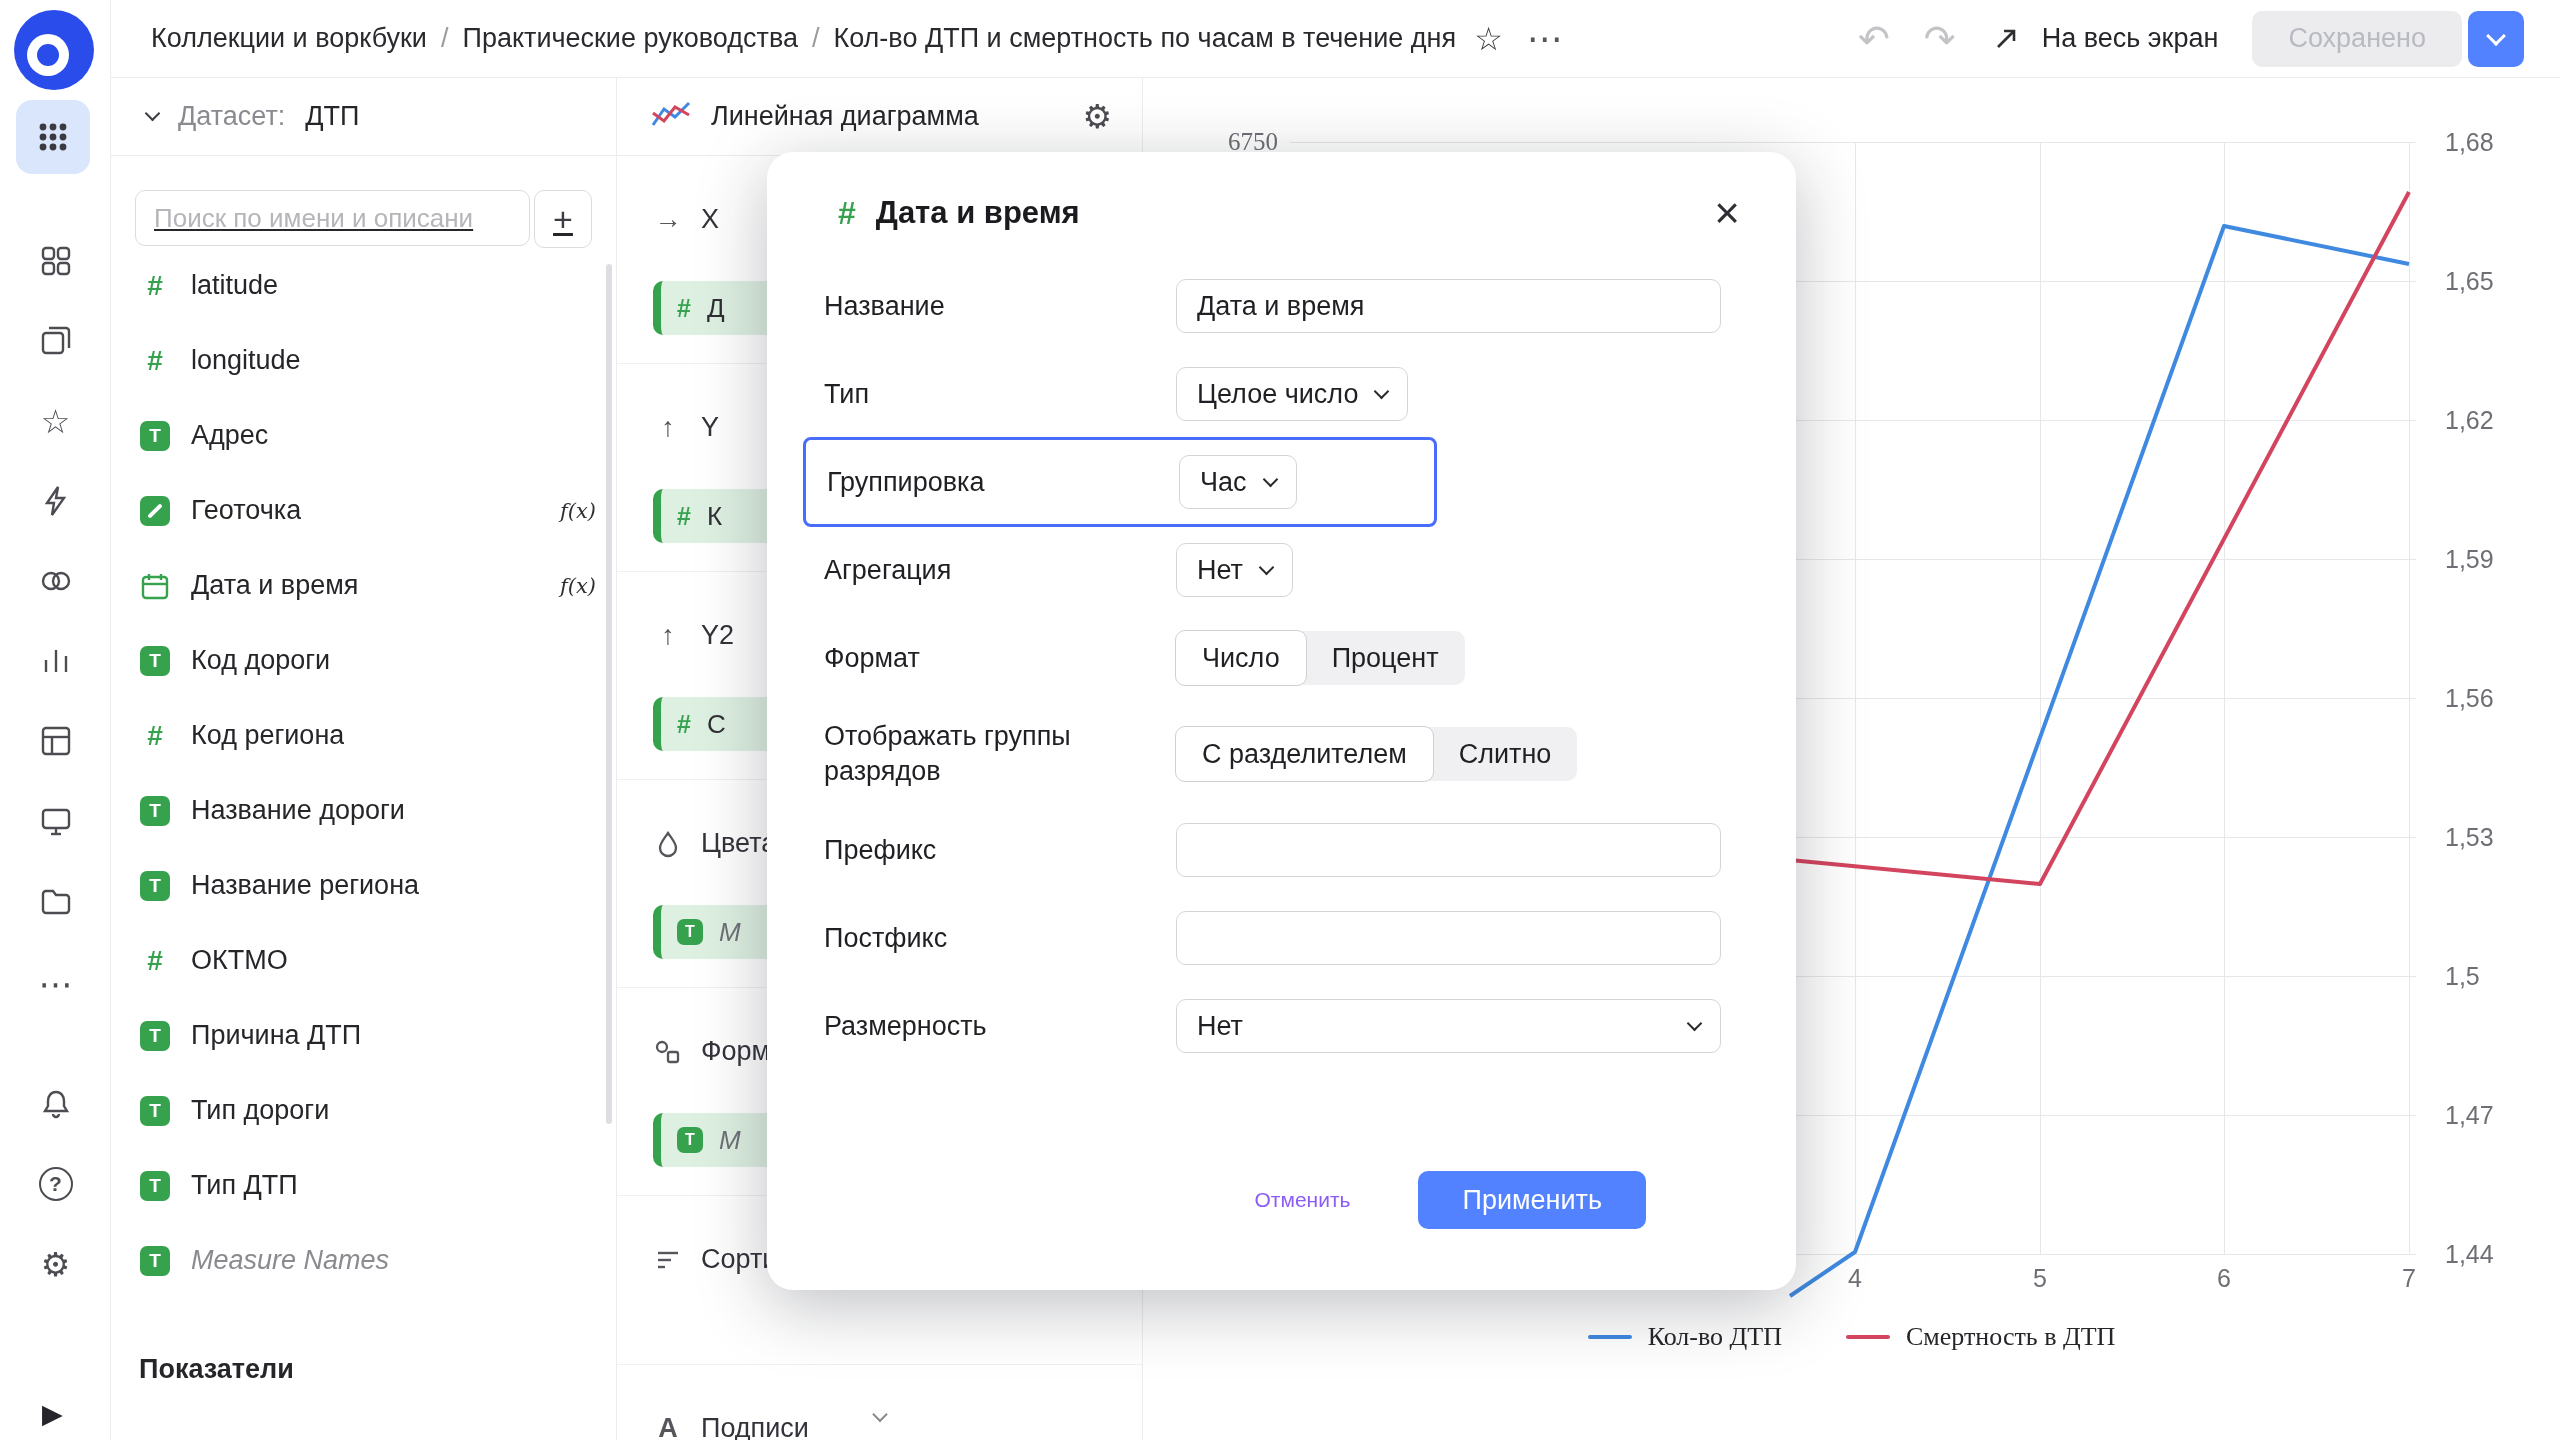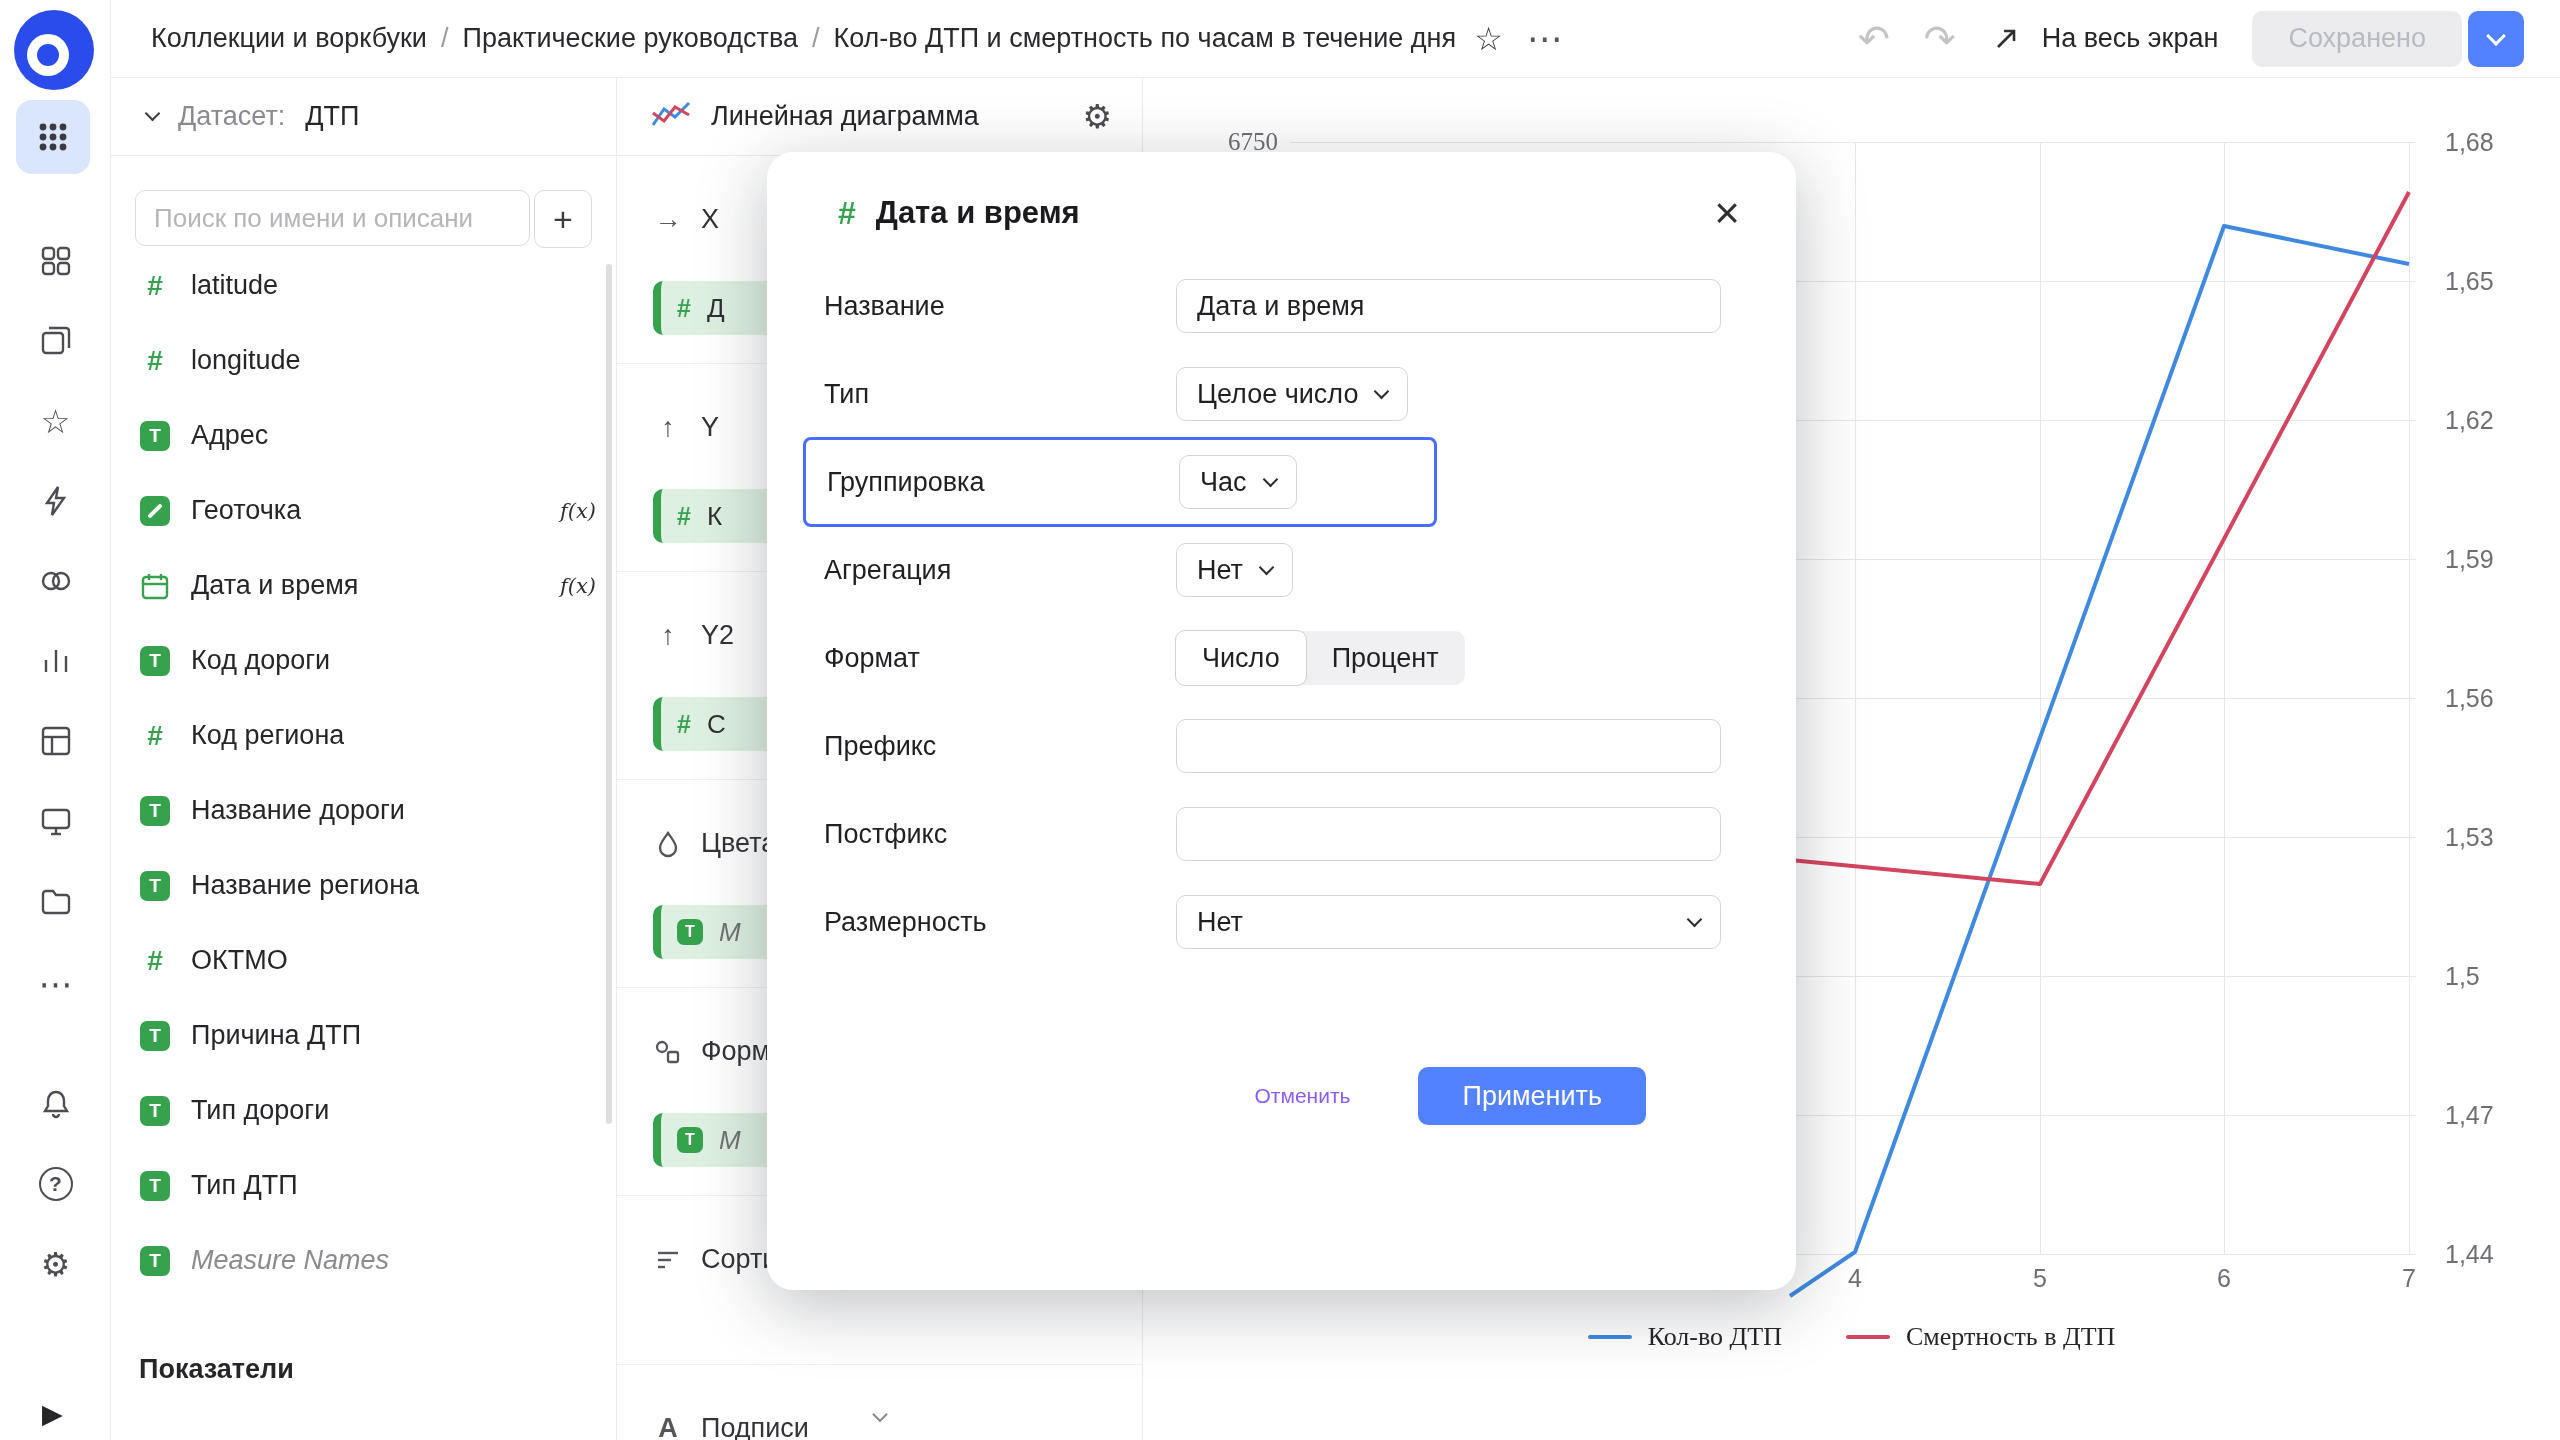--- a/index.html
+++ b/index.html
@@ -39,21 +39,21 @@
   .q-circle{width:30px;height:30px;border:2.5px solid #4c4c52;border-radius:50%;display:grid;
             place-items:center;font-size:21px;font-weight:700;color:#4c4c52;}
   .play-btn{position:absolute;left:42px;top:1398px;font-size:27px;color:#26262a;}
   
   .dataset-panel{position:absolute;left:111px;top:78px;width:506px;height:1362px;background:#fff;
                  border-right:1px solid #ececec;box-sizing:border-box;overflow:hidden;}
   .dp-header{height:77px;border-bottom:1px solid #ececec;display:flex;align-items:center;
              padding:0 0 0 36px;gap:20px;font-size:27px;}
   .dp-header .lab{color:#8a8a90;}
   .dp-header .val{color:#26262a;}
-  .dp-search-row{display:flex;gap:4px;padding:34px 24px 0 24px;}
+  .dp-search-row{display:flex;gap:4px;padding:34px 24px 0 24px;text-decoration:underline;}
   .search-inp{flex:1;height:56px;border:1px solid #dcdcdf;border-radius:10px;font-size:26px;
               padding:0 18px;color:#26262a;outline:none;box-sizing:border-box;
               font-family:"Liberation Sans",sans-serif;}
   .search-inp::placeholder{color:#b5b5ba;}
   .add-btn{width:56px;height:56px;border:1px solid #dcdcdf;border-radius:10px;background:#fff;
            font-size:34px;color:#3c3c42;display:grid;place-items:center;}
   .dp-title{font-size:27px;font-weight:700;color:#26262a;padding:36px 28px 14px 28px;}
   .dp-title.clipped{margin-top:56px;padding-top:0;}
   .field{display:flex;align-items:center;gap:20px;height:75px;padding:0 20px 0 28px;font-size:27px;}
   .fi{width:32px;display:grid;place-items:center;flex-shrink:0;}
@@ -547,20 +547,29 @@
     <div class="m-row">
       <span class="m-label">Формат</span>
       <span class="m-ctl">
           <span class="seg">
         <span class="opt sel">Число</span>
         <span class="opt">Процент</span>
       </span>
         </span>
     </div>
     <div class="m-row">
+      <span class="m-label">Отображать группы разрядов</span>
+      <span class="m-ctl">
+          <span class="seg">
+        <span class="opt sel">С разделителем</span>
+        <span class="opt">Слитно</span>
+      </span>
+        </span>
+    </div>
+    <div class="m-row">
       <span class="m-label">Префикс</span>
       <span class="m-ctl">
           <input class="inp" value="" style="">
         </span>
     </div>
     <div class="m-row">
       <span class="m-label">Постфикс</span>
       <span class="m-ctl">
           <input class="inp" value="" style="">
         </span>

